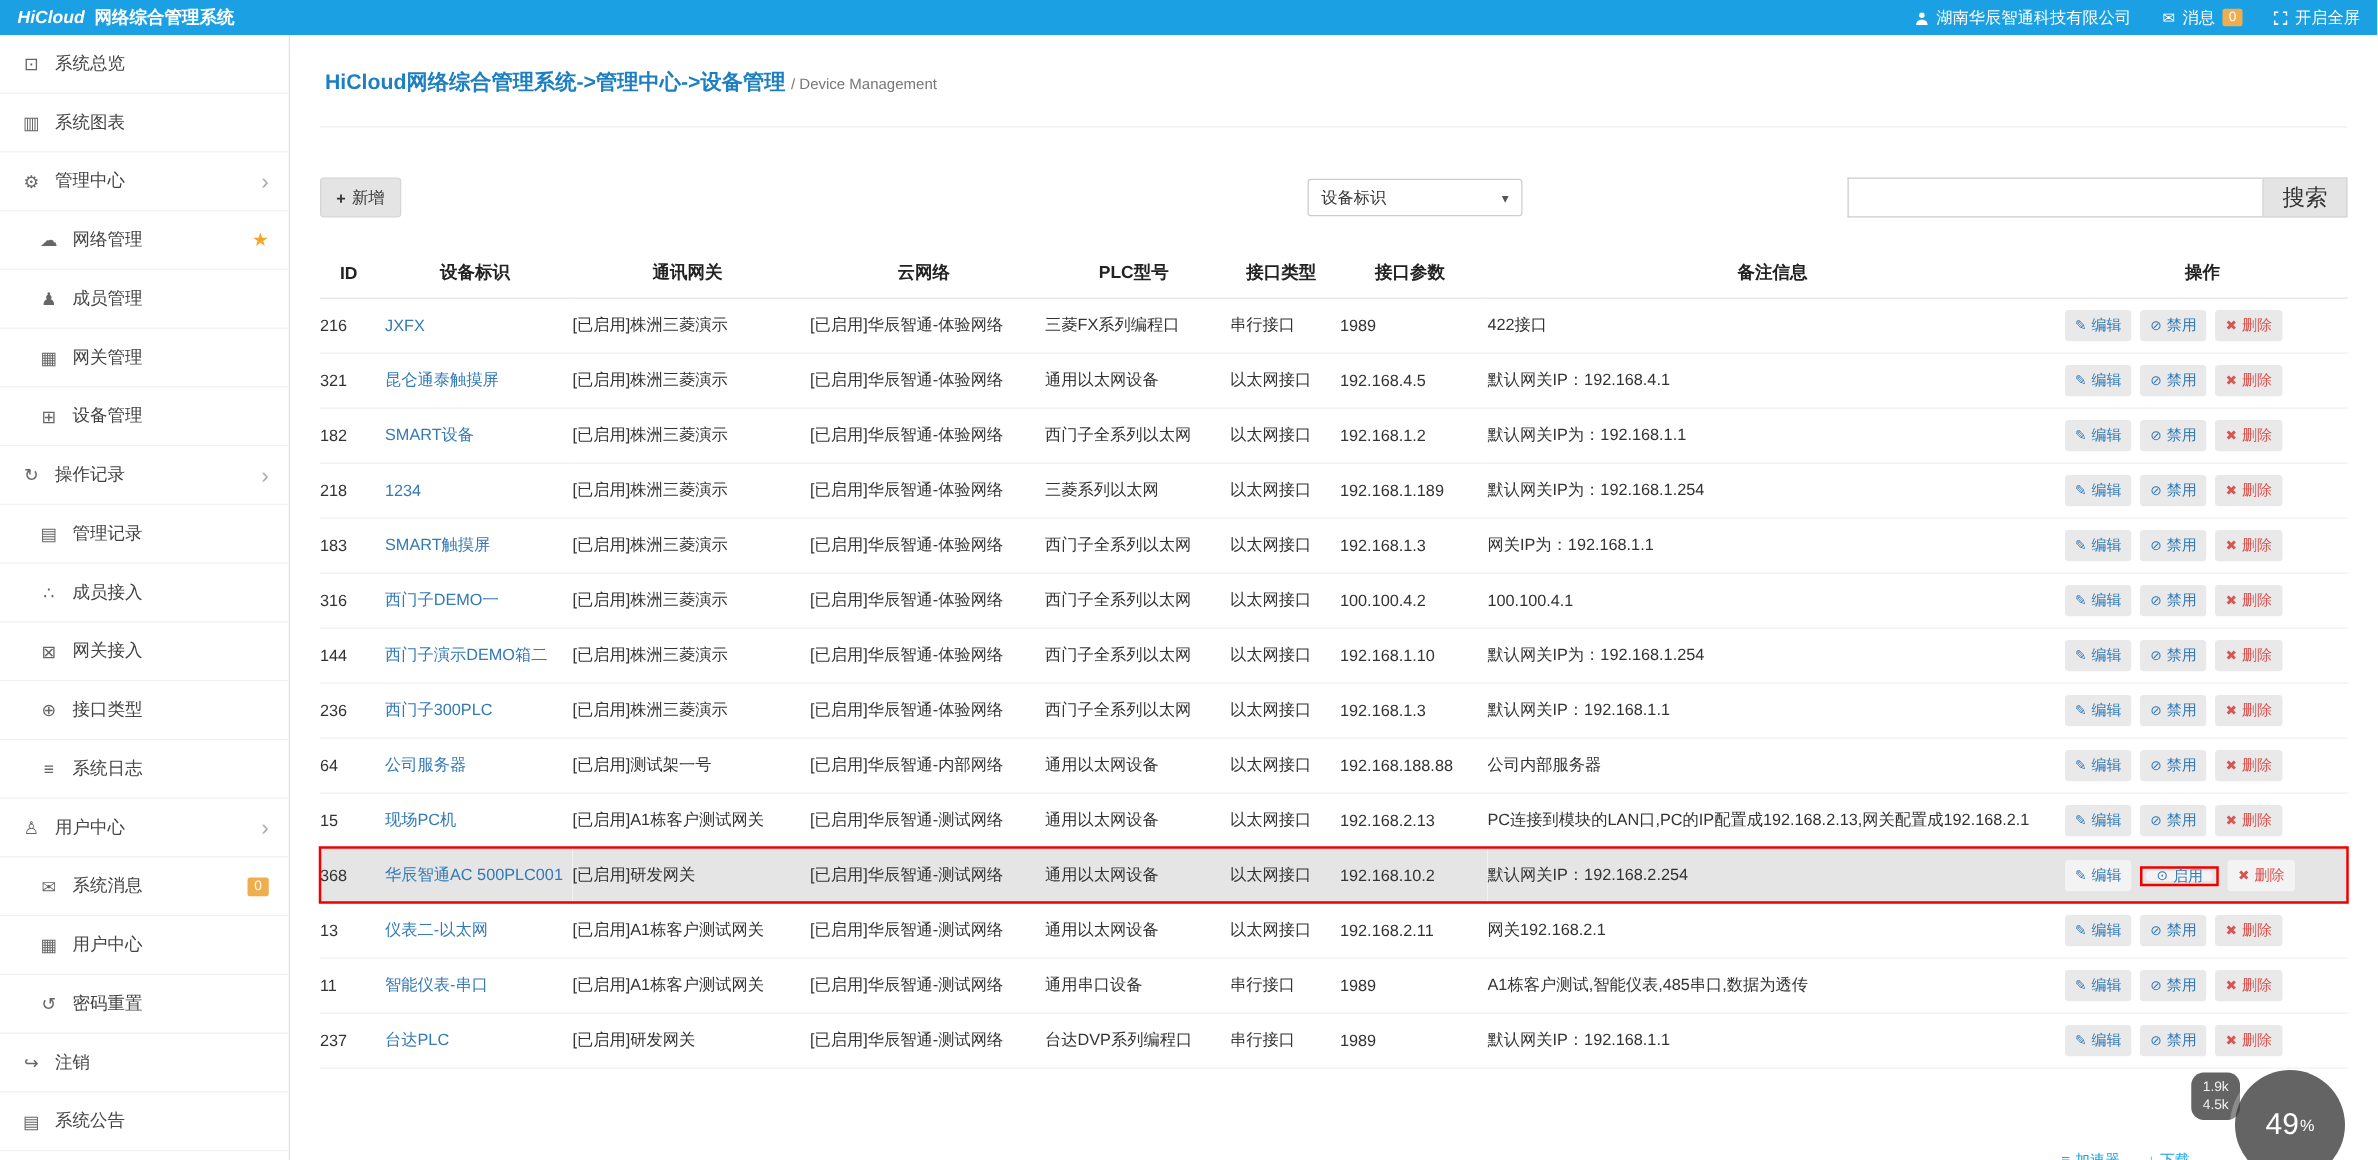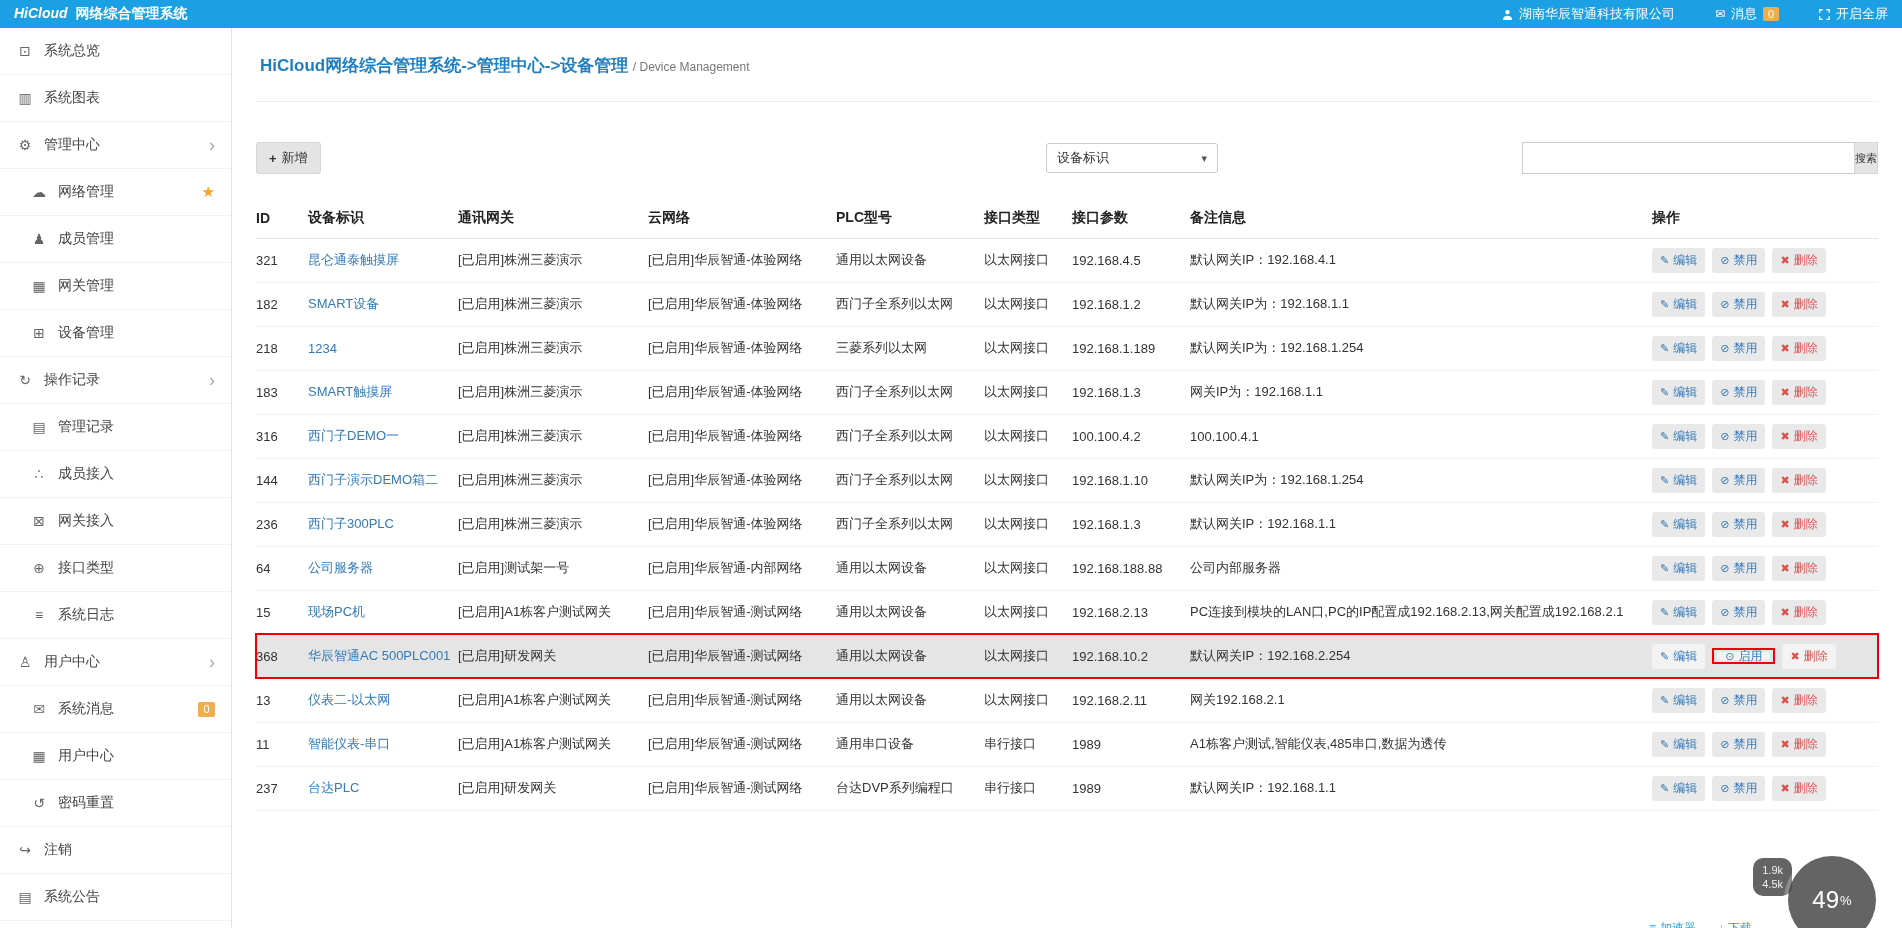--- a/index.html
+++ b/index.html
@@ -10,21 +10,21 @@
   }
   
   .topbar {
     height: 28px; background: #1aa0e3; color: #fff;
     display: flex; align-items: center; justify-content: space-between;
     padding: 0 14px; font-size: 13px;
   }
   .brand { font-size: 14px; }
   .brand-en { font-weight: bold; font-style: italic; margin-right: 4px; }
   .brand-zh { font-weight: bold; }
-  .topbar-right { display: flex; align-items: center; gap: 40px; }
+  .topbar-right { display: flex; align-items: center; gap: 25px; }
   .tb-item { display: flex; align-items: center; gap: 6px; cursor: pointer; white-space: nowrap; }
   .tb-ico { display: inline-flex; align-items: center; font-size: 12px; }
   .tb-badge {
     background: #f0ad4e; color: #fff; font-size: 11px; line-height: 14px;
     min-width: 16px; text-align: center; border-radius: 2px; padding: 0 3px;
   }
   
   .layout { display: flex; height: 900px; }
   .sidebar {
     width: 232px; min-width: 232px; border-right: 1px solid #e2e2e2;
@@ -64,29 +64,29 @@
     display: flex; align-items: center; justify-content: space-between;
     padding: 0 10px; font-size: 13px; color: #333; cursor: pointer;
   }
   .caret { color: #555; font-size: 11px; }
   .search-input {
     width: 332px; height: 32px; border: 1px solid #ccc; border-right: none;
     padding: 0 9px; font-size: 13px; outline: none; font-family: inherit;
   }
   .btn-search {
     height: 32px; background: #e4e4e4; border: 1px solid #d6d6d6;
-    padding: 0 0; font-size: 11px; color: #333; cursor: pointer; font-family: inherit;
+    padding: 0 15px; font-size: 18px; color: #333; cursor: pointer; font-family: inherit;
   }
   
   .dev-table {
     width: 100%; border-collapse: collapse; table-layout: fixed;
     margin-top: 24px; font-size: 13px;
   }
   .dev-table th {
-    text-align: left; font-size: 14px; font-weight: bold; color: #222;
+    text-align: center; font-size: 14px; font-weight: bold; color: #222;
     height: 40px; padding: 0 6px 0 0; border-bottom: 1px solid #e3e3e3; white-space: nowrap;
   }
   .dev-table td {
     height: 44px; padding: 0 6px 0 0; border-bottom: 1px solid #f0f0f0;
     white-space: nowrap; overflow: hidden; text-overflow: ellipsis; color: #333;
   }
   .link { color: #337ab7; text-decoration: none; cursor: pointer; }
   .op-btn {
     display: inline-flex; align-items: center; gap: 4px;
     background: #e9e9e9; border-radius: 3px; padding: 4px 8px;
@@ -291,20 +291,31 @@
               <th>云网络</th>
               <th>PLC型号</th>
               <th>接口类型</th>
               <th>接口参数</th>
               <th>备注信息</th>
               <th>操作</th>
             </tr>
           </thead>
         <tbody id="tbody">
             <tr>
+              <td>216</td>
+              <td><a class="link">JXFX</a></td>
+              <td>[已启用]株洲三菱演示</td>
+              <td>[已启用]华辰智通-体验网络</td>
+              <td>三菱FX系列编程口</td>
+              <td>串行接口</td>
+              <td>1989</td>
+              <td>422接口</td>
+              <td><span class="op-btn edit"><span class="ob-ico">✎</span>编辑</span><span class="op-btn toggle"><span class="ob-ico">⊘</span>禁用</span><span class="op-btn del"><span class="ob-ico">✖</span>删除</span></td>
+            </tr>
+            <tr>
               <td>321</td>
               <td><a class="link">昆仑通泰触摸屏</a></td>
               <td>[已启用]株洲三菱演示</td>
               <td>[已启用]华辰智通-体验网络</td>
               <td>通用以太网设备</td>
               <td>以太网接口</td>
               <td>192.168.4.5</td>
               <td>默认网关IP：192.168.4.1</td>
               <td><span class="op-btn edit"><span class="ob-ico">✎</span>编辑</span><span class="op-btn toggle"><span class="ob-ico">⊘</span>禁用</span><span class="op-btn del"><span class="ob-ico">✖</span>删除</span></td>
             </tr>

